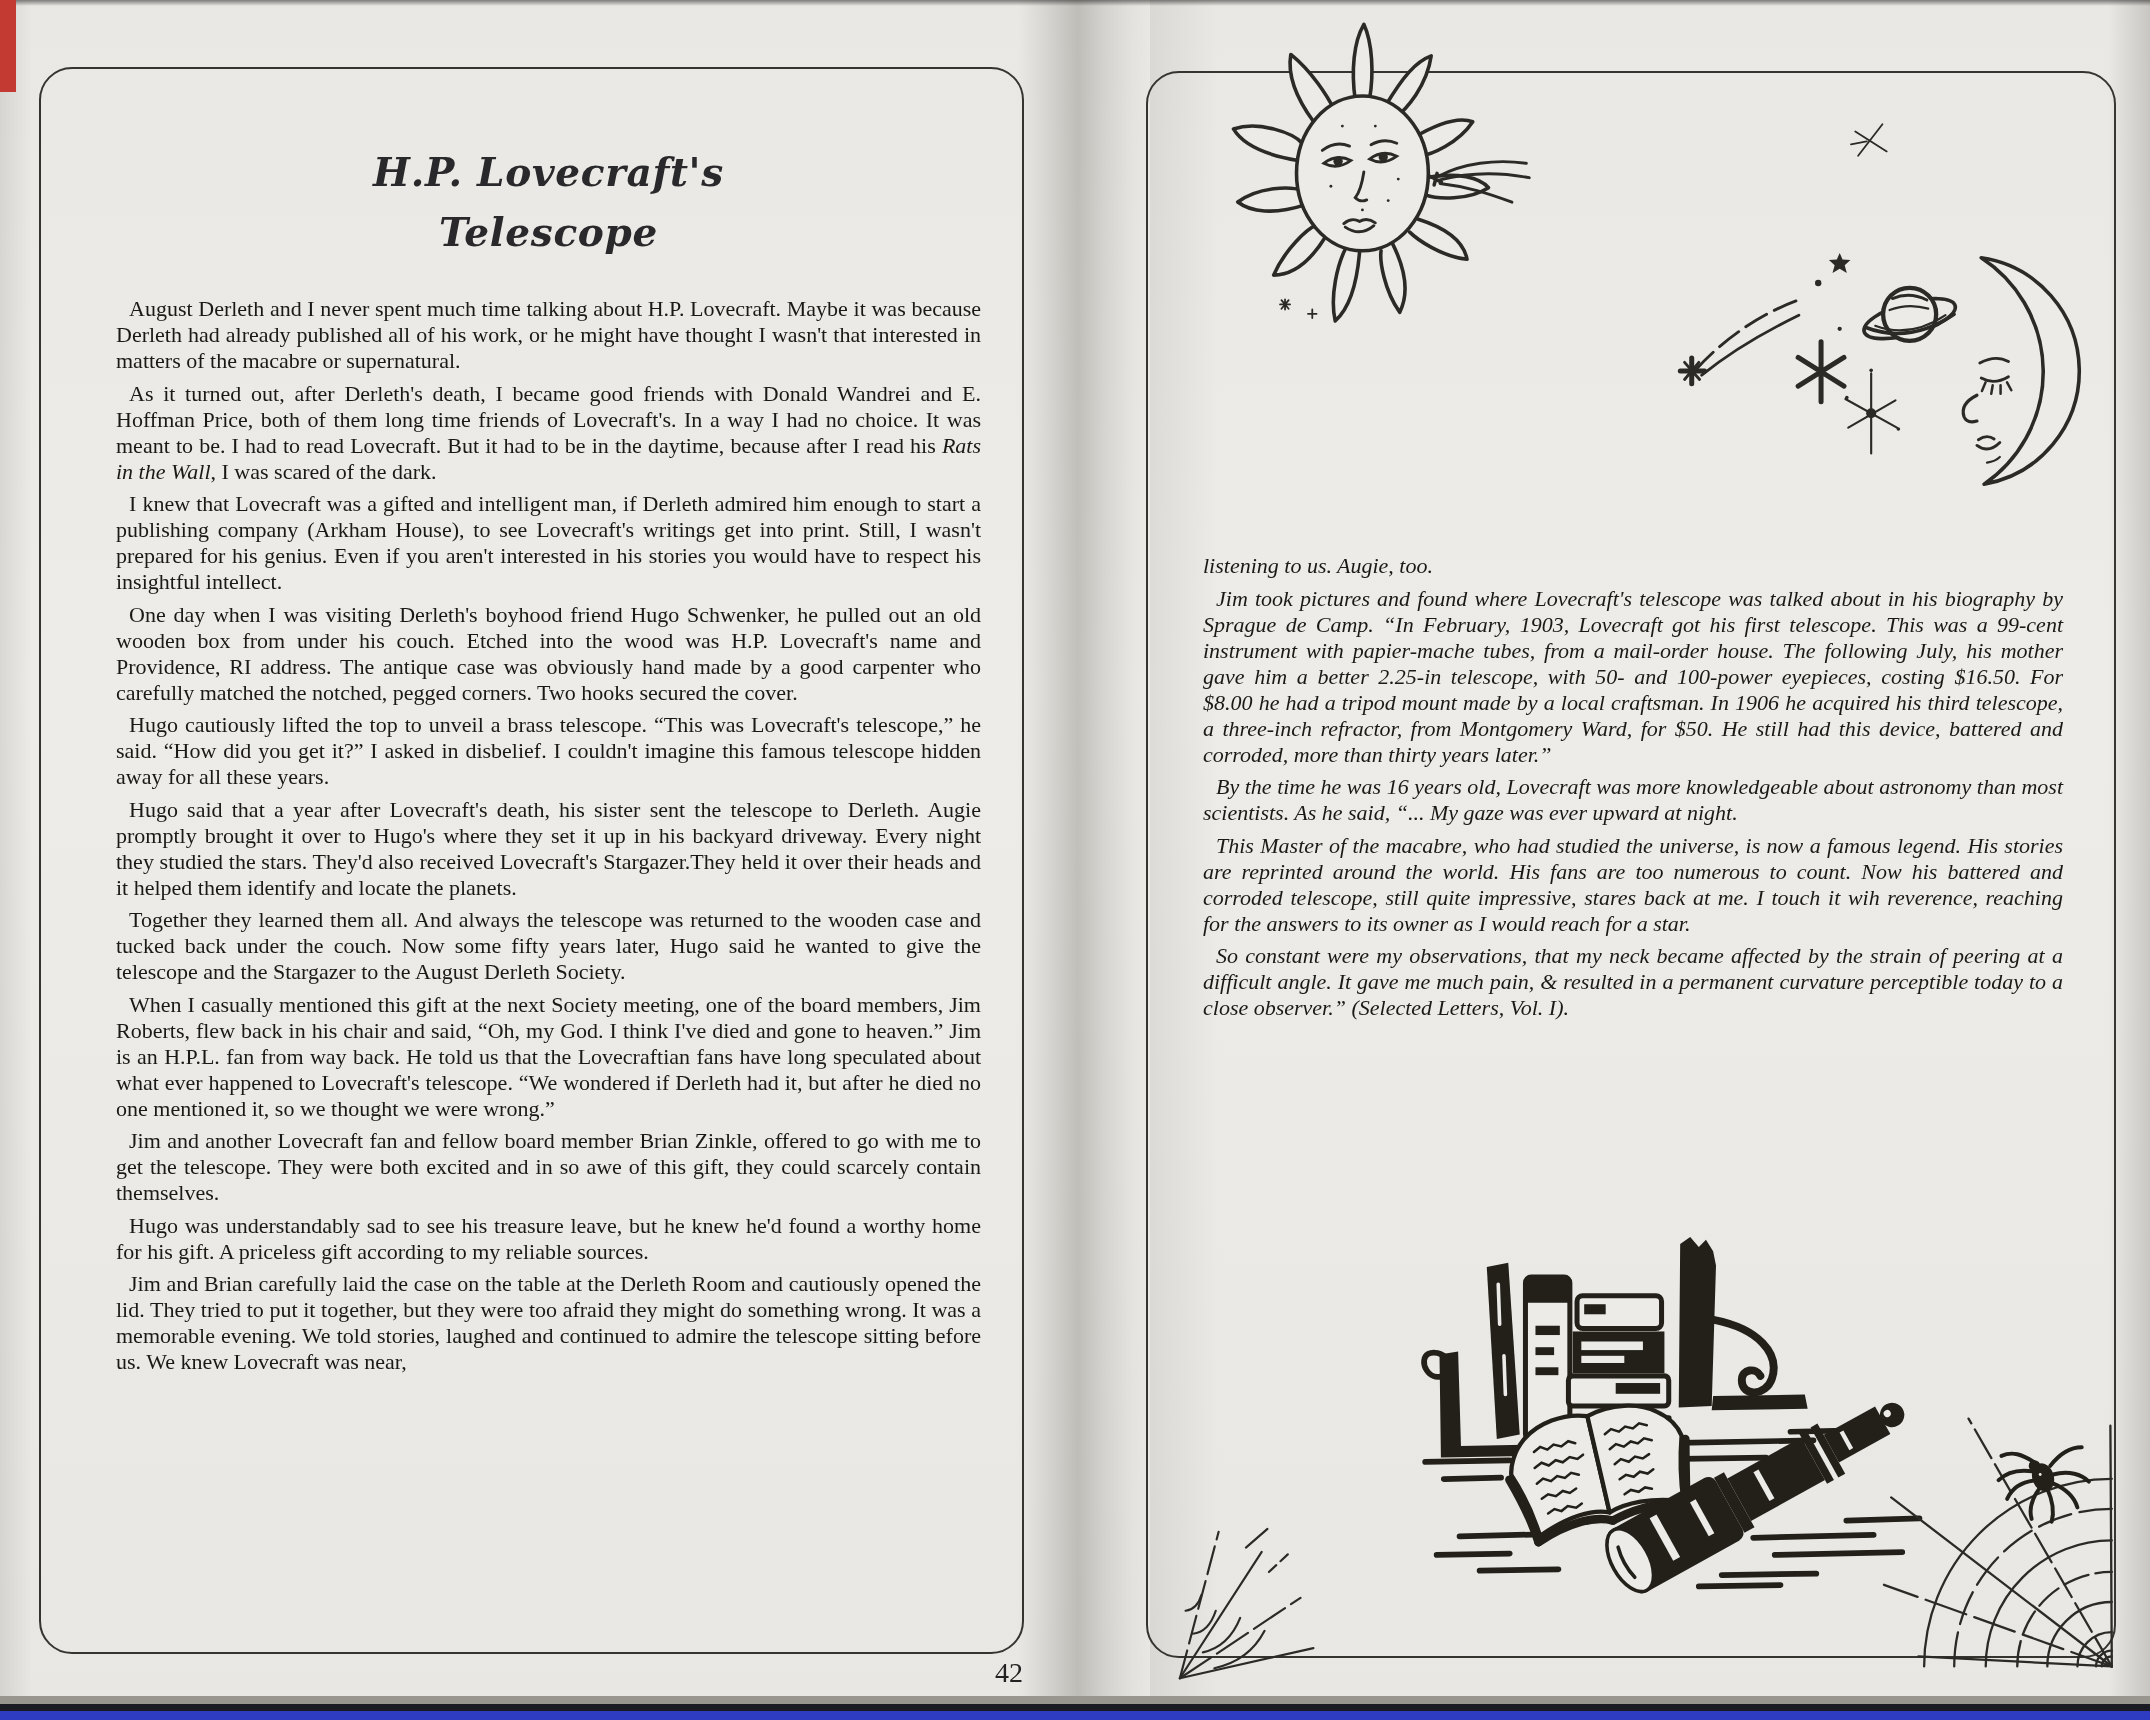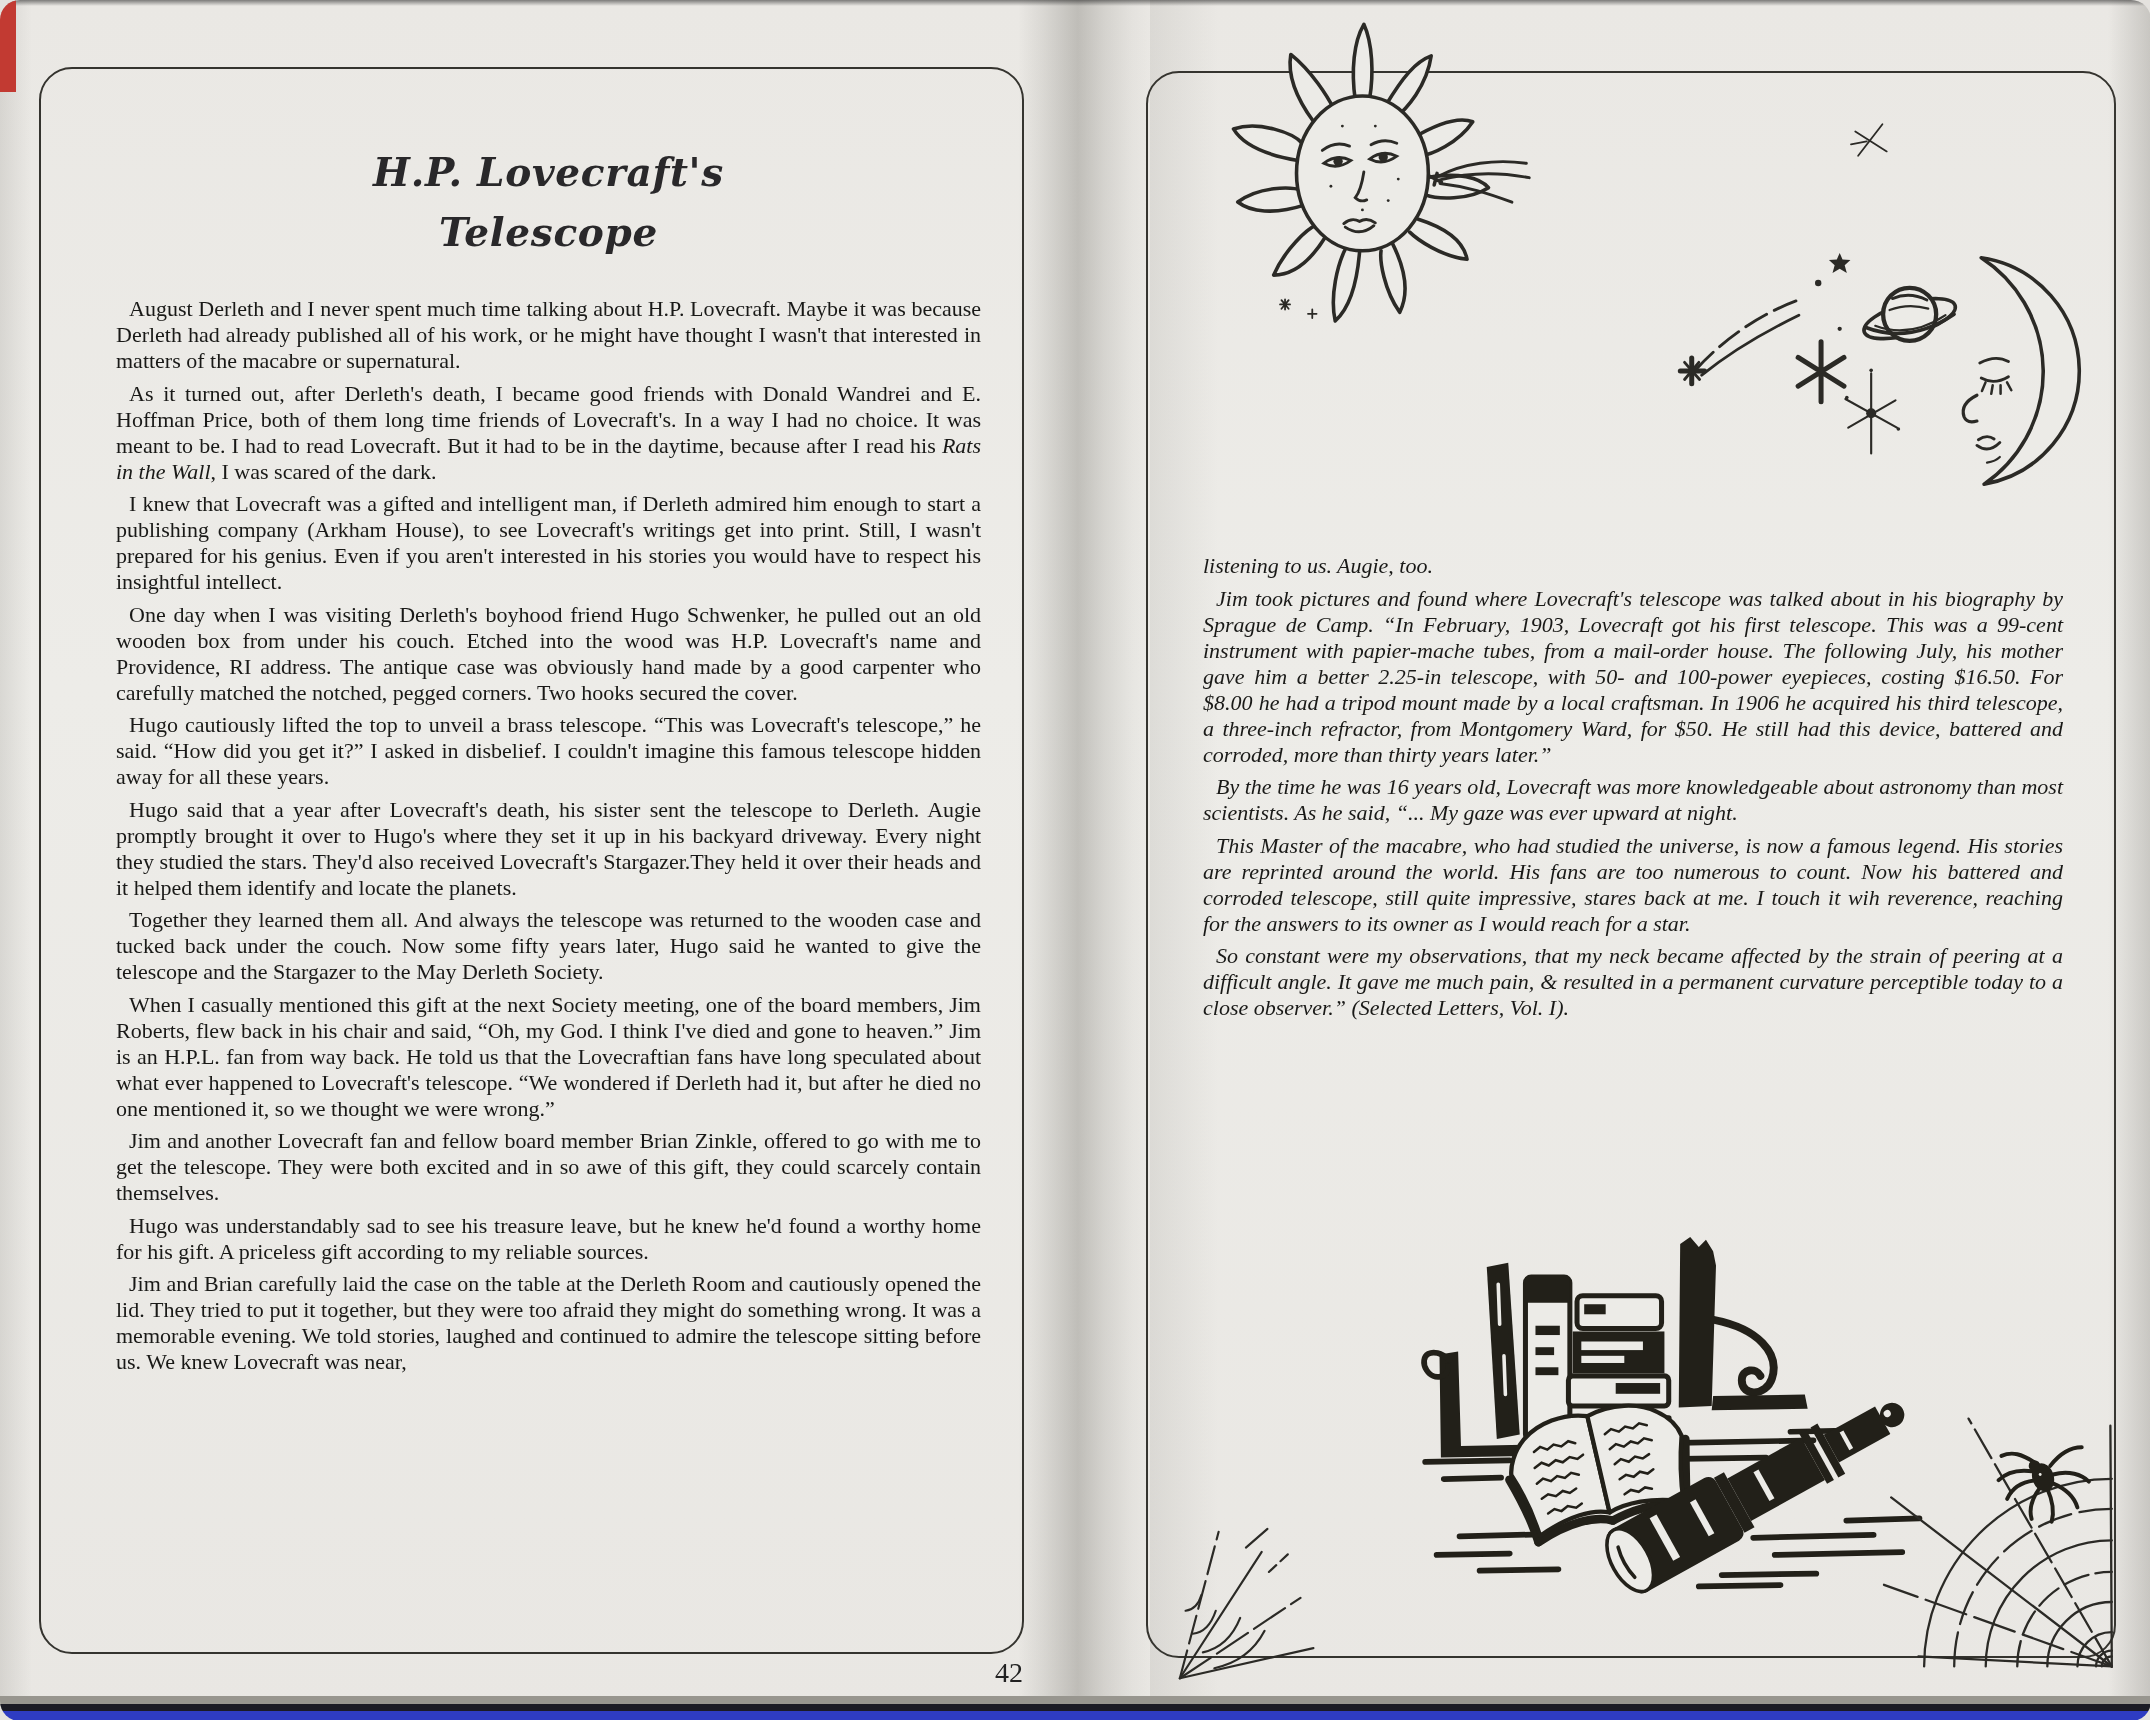--- a/index.html
+++ b/index.html
@@ -1,17 +1,17 @@
 <!DOCTYPE html>
 <html style="font-size:11.5px"><head>
 <meta charset="utf-8">
 <style>
   html,body{margin:0;padding:0;}
   body{width:2151px;height:1721px;position:relative;background:#e4e2de;font-family:"Liberation Serif",serif;}
-  .scan{position:absolute;left:0;top:0;width:2151px;height:1721px;background:linear-gradient(180deg,#eae8e4 0%,#edecE8 40%,#e9e7e3 100%);overflow:hidden;border-radius:20px;}
+  .scan{position:absolute;left:0;top:0;width:2151px;height:1721px;background:linear-gradient(180deg,#eae8e4 0%,#edecE8 40%,#e9e7e3 100%);overflow:hidden;}
   svg{overflow:visible;}
   .page-border{position:absolute;border:2.9px solid #35342f;border-radius:33px;}
   #left-border{left:39px;top:67px;width:981px;height:1583px;}
   #right-border{left:1146px;top:71px;width:966px;height:1583px;}
   .gutter{position:absolute;left:1018px;top:0;width:133px;height:1721px;
     background:linear-gradient(90deg,rgba(80,78,70,0) 0%,rgba(80,78,70,.10) 18%,rgba(80,78,70,.28) 45%,rgba(80,78,70,.14) 65%,rgba(80,78,70,.04) 86%,rgba(80,78,70,0) 100%);}
   .right-curve{position:absolute;left:1150px;top:0;width:68px;height:1721px;background:linear-gradient(90deg,rgba(80,78,70,.10),rgba(80,78,70,0));}
   .edge-top{position:absolute;left:0;top:0;width:2151px;height:5.7px;background:linear-gradient(180deg,rgba(35,35,35,.55),rgba(35,35,35,0));}
   .edge-right{position:absolute;right:0;top:0;width:43px;height:1721px;background:linear-gradient(90deg,rgba(110,108,102,0),rgba(110,108,102,.28));}
   .edge-left{position:absolute;left:0;top:0;width:32px;height:1721px;background:linear-gradient(90deg,rgba(110,108,102,.16),rgba(110,108,102,0));}
@@ -47,21 +47,21 @@
     <div>Telescope</div>
   </div>
 
   <div class="body" id="body-left">
     <p>August Derleth and I never spent much time talking about H.P. Lovecraft. Maybe it was because Derleth had already published all of his work, or he might have thought I wasn't that interested in matters of the macabre or supernatural.</p>
     <p><span>As it turned out, after Derleth's death, I became good friends with Donald Wandrei and E. Hoffman Price, both of them long time friends of Lovecraft's. In a way I had no choice. It was meant to be. I had to read Lovecraft. But it had to be in the daytime, because after I read his </span><i>Rats in the Wall</i><span>, I was scared of the dark.</span></p>
     <p>I knew that Lovecraft was a gifted and intelligent man, if Derleth admired him enough to start a publishing company (Arkham House),  to see Lovecraft's writings get into print. Still, I wasn't prepared for his genius. Even if you aren't interested in his stories you would have to respect his insightful intellect.</p>
     <p>One day when I was visiting Derleth's boyhood friend Hugo Schwenker, he pulled out an old wooden box from under his couch. Etched into the wood was H.P. Lovecraft's name and Providence, RI address. The antique case was obviously hand made by a good carpenter who carefully matched the notched, pegged corners. Two hooks secured the cover.</p>
     <p>Hugo cautiously lifted the top to unveil a brass telescope. “This was Lovecraft's telescope,” he said. “How did you get it?” I asked in disbelief. I couldn't imagine this famous telescope hidden away for all these years.</p>
     <p>Hugo said that a year after Lovecraft's death, his sister sent the telescope to Derleth. Augie promptly brought it over to Hugo's where they set it up in his backyard driveway. Every night they studied the stars. They'd also received Lovecraft's Stargazer.They held it over their heads and it helped them identify and locate the planets.</p>
-    <p>Together they learned them all. And always the telescope was returned to the wooden case and tucked back under the couch. Now some fifty years later, Hugo said he wanted to give the telescope and the Stargazer to the May Derleth Society.</p>
+    <p>Together they learned them all. And always the telescope was returned to the wooden case and tucked back under the couch. Now some fifty years later, Hugo said he wanted to give the telescope and the Stargazer to the August Derleth Society.</p>
     <p>When I casually mentioned this gift at the next Society meeting, one of the board members, Jim Roberts, flew back in his chair and said, “Oh, my God. I think I've died and gone to heaven.” Jim is an H.P.L. fan from way back. He told us that the Lovecraftian fans have long speculated about what ever happened to Lovecraft's telescope. “We wondered if Derleth had it, but after he died no one mentioned it, so we thought we were wrong.”</p>
     <p>Jim and another Lovecraft fan and fellow board member Brian Zinkle, offered to go with me to get the telescope. They were both excited and in so awe of this gift, they could scarcely contain themselves.</p>
     <p>Hugo was understandably sad to see his treasure leave, but he knew he'd found a worthy home for his gift. A priceless gift according to my reliable sources.</p>
     <p>Jim and Brian carefully laid the case on the table at the Derleth Room and cautiously opened the lid. They tried to put it together, but they were too afraid they might do something wrong. It was a memorable evening. We told stories, laughed and continued to admire the telescope sitting before us. We knew Lovecraft was near,</p>
   </div>
 
   <div class="pagenum" id="pn-left">42</div>
 
   <div class="body" id="body-right">
     <p class="no-indent">listening to us. Augie, too.</p>

